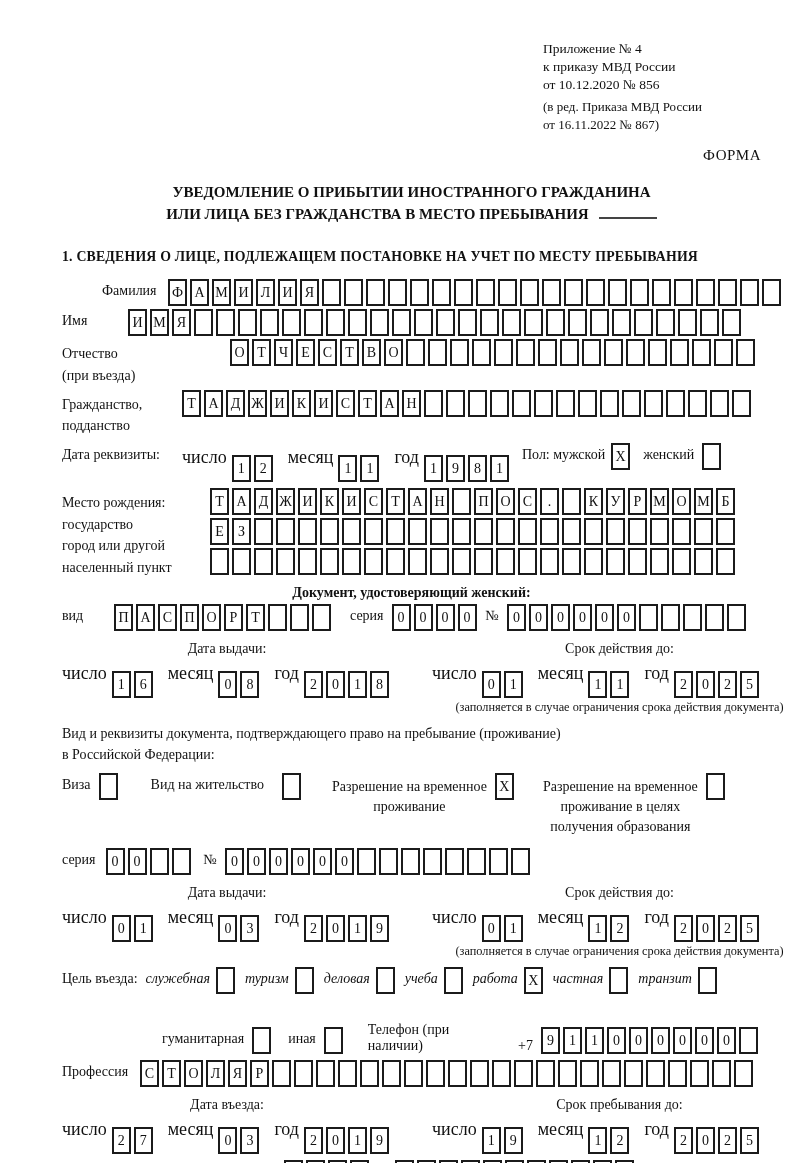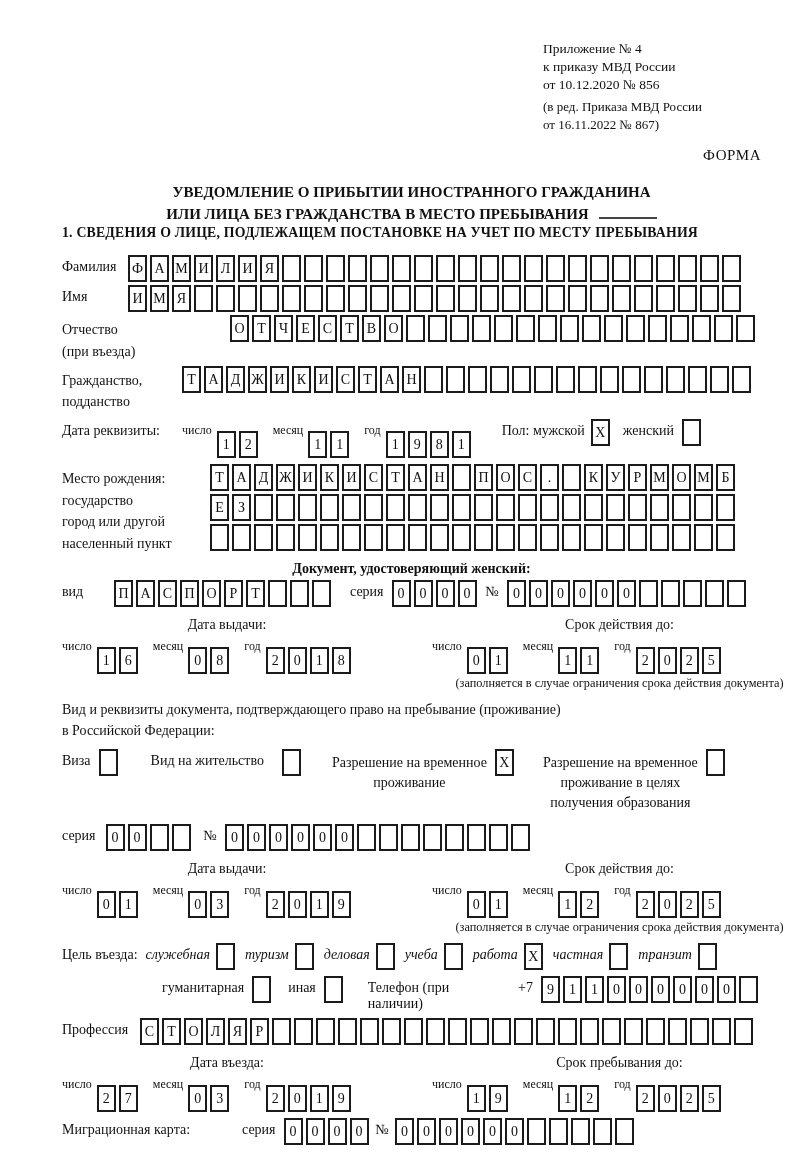--- a/index.html
+++ b/index.html
@@ -11,21 +11,21 @@
   .page { padding:40px 27px 0 62px; width:788px; }
 
   
   .appendix { margin-left:auto; width:218px; font-size:13.5px; line-height:1.32; }
   .appendix .amend { margin-top:5px; font-size:13px; }
   .form-word { text-align:right; font-weight:normal; font-size:15px; margin-top:14px; letter-spacing:.5px; }
 
   .title { text-align:center; font-weight:bold; font-size:15px; line-height:1.45; margin-top:18px; }
   .title .uline { display:inline-block; width:58px; border-bottom:2px solid #444; height:14px; margin-left:10px; }
 
-  .sec-heading { font-weight:bold; font-size:13.8px; letter-spacing:.2px; }
+  .sec-heading { font-weight:bold; font-size:13.8px; margin-top:24px; letter-spacing:.2px; }
 
   
   .cell {
     display:inline-block; width:19px; height:27px; border:2px solid #1b1b1b;
     margin-right:3px; text-align:center; font-size:14px; line-height:23px;
     vertical-align:top; background:#fff;
   }
   .cells { display:inline-block; white-space:nowrap; font-size:0; }
   .cells .cell { font-size:14px; }
 
@@ -34,42 +34,42 @@
   .lbl-col { line-height:1.55; padding-top:4px; }
 
   .w-label-sm { width:66px; flex:none; }
   .w-label-pat { width:168px; flex:none; }
   .w-label-cit { width:120px; flex:none; }
   .w-label-place { width:148px; flex:none; }
   .boxrows .cells { display:block; margin-bottom:3px; }
 
   
   .dg { white-space:nowrap; }
-  .dg .dlbl { display:inline-block; margin:0 5px 0 12px; padding-top:4px; font-size:12px; vertical-align:top; }
+  .dg .dlbl { display:inline-block; margin:0 5px 0 12px; padding-top:4px; font-size:18px; vertical-align:top; }
   .dg .dlbl:first-child { margin-left:0; }
   .dates { display:flex; margin-top:10px; }
   .dates-left { width:330px; flex:none; }
   .dates-right { width:375px; flex:none; margin-left:40px; }
   .dates-header { text-align:center; font-size:14px; margin-bottom:2px; }
   .note { font-size:12.3px; text-align:center; margin-top:2px; }
 
   
   .opts { display:flex; align-items:flex-start; margin-top:8px; }
   .opt { display:flex; align-items:flex-start; margin-right:14px; }
   .opt .opt-lbl { padding-top:4px; margin-right:8px; }
   .opt .center { text-align:center; line-height:1.45; }
   .opt:last-child { margin-right:0; }
 
   .purposes { display:flex; align-items:flex-start; margin-top:8px; }
   .purposes .p-item { display:flex; align-items:flex-start; margin-right:7px; }
   .purposes .p-item .lbl { margin-right:6px;font-style:italic; }
 
-  .phone-row { display:flex; align-items:flex-start; margin-top:6px; padding-left:100px; }
-
-  .mt6 { margin-top:6px; } .mt10 { margin-top:10px; } .mt14 { margin-top:14px; }
+  .phone-row { display:flex; align-items:flex-end; margin-top:24px; padding-left:100px; }
+
+  .mt6 { margin-top:6px; } .mt10 { margin-top:10px; } .mt14 { margin-top:14px;margin-left:40px; }
   .doc-heading { text-align:center; font-weight:bold; font-size:14px; margin-top:6px; }
   .intro { font-size:14px; margin-top:8px; line-height:1.5; }
 </style>
 </head>
 <body>
 
 <div class="page">
 
   <div class="appendix">
     <div>Приложение № 4</div>
@@ -114,21 +114,21 @@
     <div class="lbl-col w-label-cit">
       <div>Гражданство,</div>
       <div>подданство</div>
     </div>
     <div class="cells"><span class="cell">Т</span><span class="cell">А</span><span class="cell">Д</span><span class="cell">Ж</span><span class="cell">И</span><span class="cell">К</span><span class="cell">И</span><span class="cell">С</span><span class="cell">Т</span><span class="cell">А</span><span class="cell">Н</span><span class="cell"></span><span class="cell"></span><span class="cell"></span><span class="cell"></span><span class="cell"></span><span class="cell"></span><span class="cell"></span><span class="cell"></span><span class="cell"></span><span class="cell"></span><span class="cell"></span><span class="cell"></span><span class="cell"></span><span class="cell"></span><span class="cell"></span></div>
   </div>
 
   <div class="row mt6">
     <div class="lbl" style="margin-right:22px">Дата реквизиты:</div>
     <div class="dg"><span class="dlbl">число</span><span class="cells"><span class="cell">1</span><span class="cell">2</span></span><span class="dlbl">месяц</span><span class="cells"><span class="cell">1</span><span class="cell">1</span></span><span class="dlbl">год</span><span class="cells"><span class="cell">1</span><span class="cell">9</span><span class="cell">8</span><span class="cell">1</span></span></div>
-    <div class="lbl" style="margin:0 6px 0 28px">Пол: мужской</div>
+    <div class="lbl" style="margin:0 6px 0 10px">Пол: мужской</div>
     <span class="cell">X</span>
     <div class="lbl" style="margin:0 8px 0 10px">женский</div>
     <span class="cell"></span>
   </div>
 
   <div class="row mt6">
     <div class="lbl-col w-label-place">
       <div>Место рождения:</div>
       <div>государство</div>
       <div>город или другой</div>

